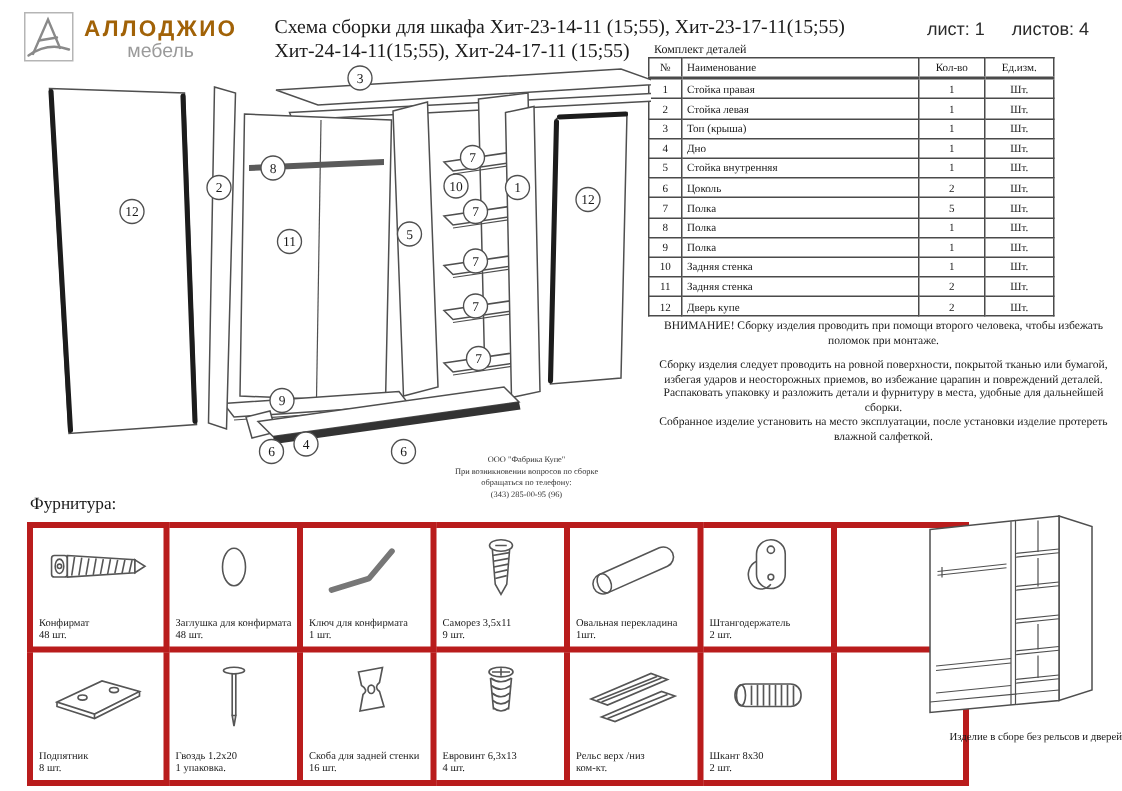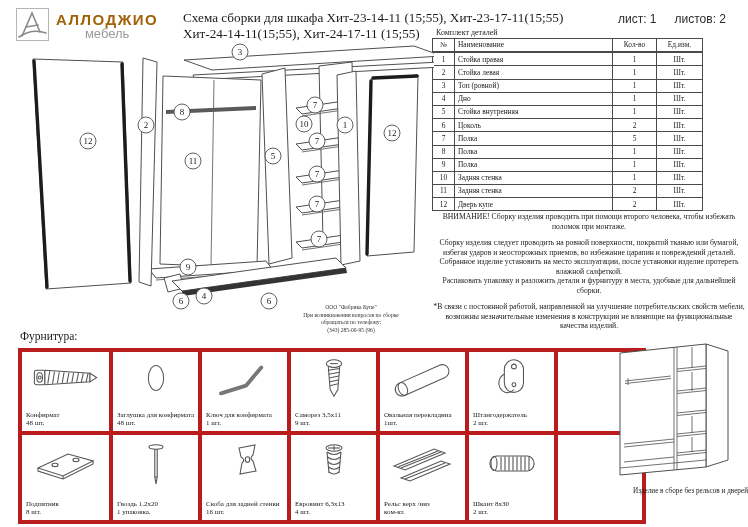--- a/index.html
+++ b/index.html
@@ -72,21 +72,21 @@
   </div>
 </div>
 
 <div class="abs title">
   <div>Схема сборки для шкафа Хит-23-14-11 (15;55), Хит-23-17-11(15;55)</div>
   <div>Хит-24-14-11(15;55), Хит-24-17-11 (15;55)</div>
 </div>
 
 <div class="abs sheet">
   <span>лист: 1</span>
-  <span>листов: 2</span>
+  <span>листов: 4</span>
 </div>
 
 <div class="abs kd">Комплект деталей</div>
 <table class="parts">
   <colgroup>
       <col style="width:22px">
       <col style="width:158px">
       <col style="width:44px">
       <col style="width:46px">
     </colgroup>
@@ -104,21 +104,21 @@
         <td>Шт.</td>
       </tr>
   <tr>
         <td>2</td>
         <td class="nm">Стойка левая</td>
         <td>1</td>
         <td>Шт.</td>
       </tr>
   <tr>
         <td>3</td>
-        <td class="nm">Топ (ровной)</td>
+        <td class="nm">Топ (крыша)</td>
         <td>1</td>
         <td>Шт.</td>
       </tr>
   <tr>
         <td>4</td>
         <td class="nm">Дно</td>
         <td>1</td>
         <td>Шт.</td>
       </tr>
   <tr>
@@ -169,24 +169,23 @@
         <td>2</td>
         <td>Шт.</td>
       </tr>
 </tbody>
   </table>
 
 <div class="abs notes">
   <div>ВНИМАНИЕ! Сборку изделия проводить при помощи второго человека, чтобы избежать поломок при монтаже.</div>
   <div class="gap"></div>
   <div>Сборку изделия следует проводить на ровной поверхности, покрытой тканью или бумагой, избегая ударов и неосторожных приемов, во избежание царапин и повреждений деталей.</div>
+  <div>Распаковать упаковку и разложить детали и фурнитуру в места, удобные для дальнейшей сборки.</div>
   <div>Собранное изделие установить на место эксплуатации, после установки изделие протереть влажной салфеткой.</div>
-  <div>Распаковать упаковку и разложить детали и фурнитуру в места, удобные для дальнейшей сборки.</div>
   <div class="gap"></div>
-  <div>*В связи с постоянной работой, направленной на улучшение потребительских свойств мебели, возможны незначительные изменения в конструкции не влияющие на функциональные качества изделий.</div>
 </div>
 
 <svg class="abs" style="left:14px;top:40px" width="420" height="292" viewBox="0 0 420 292">
 
   <g>
     <polygon class="draw" points="170,20 400,6 428,16 198,30"></polygon>
     <polygon class="draw" points="179,35 426,22 428,27 181,40"></polygon>
   </g>
 
   <polygon class="draw" points="305,26 338,22 342,196 309,200"></polygon>

